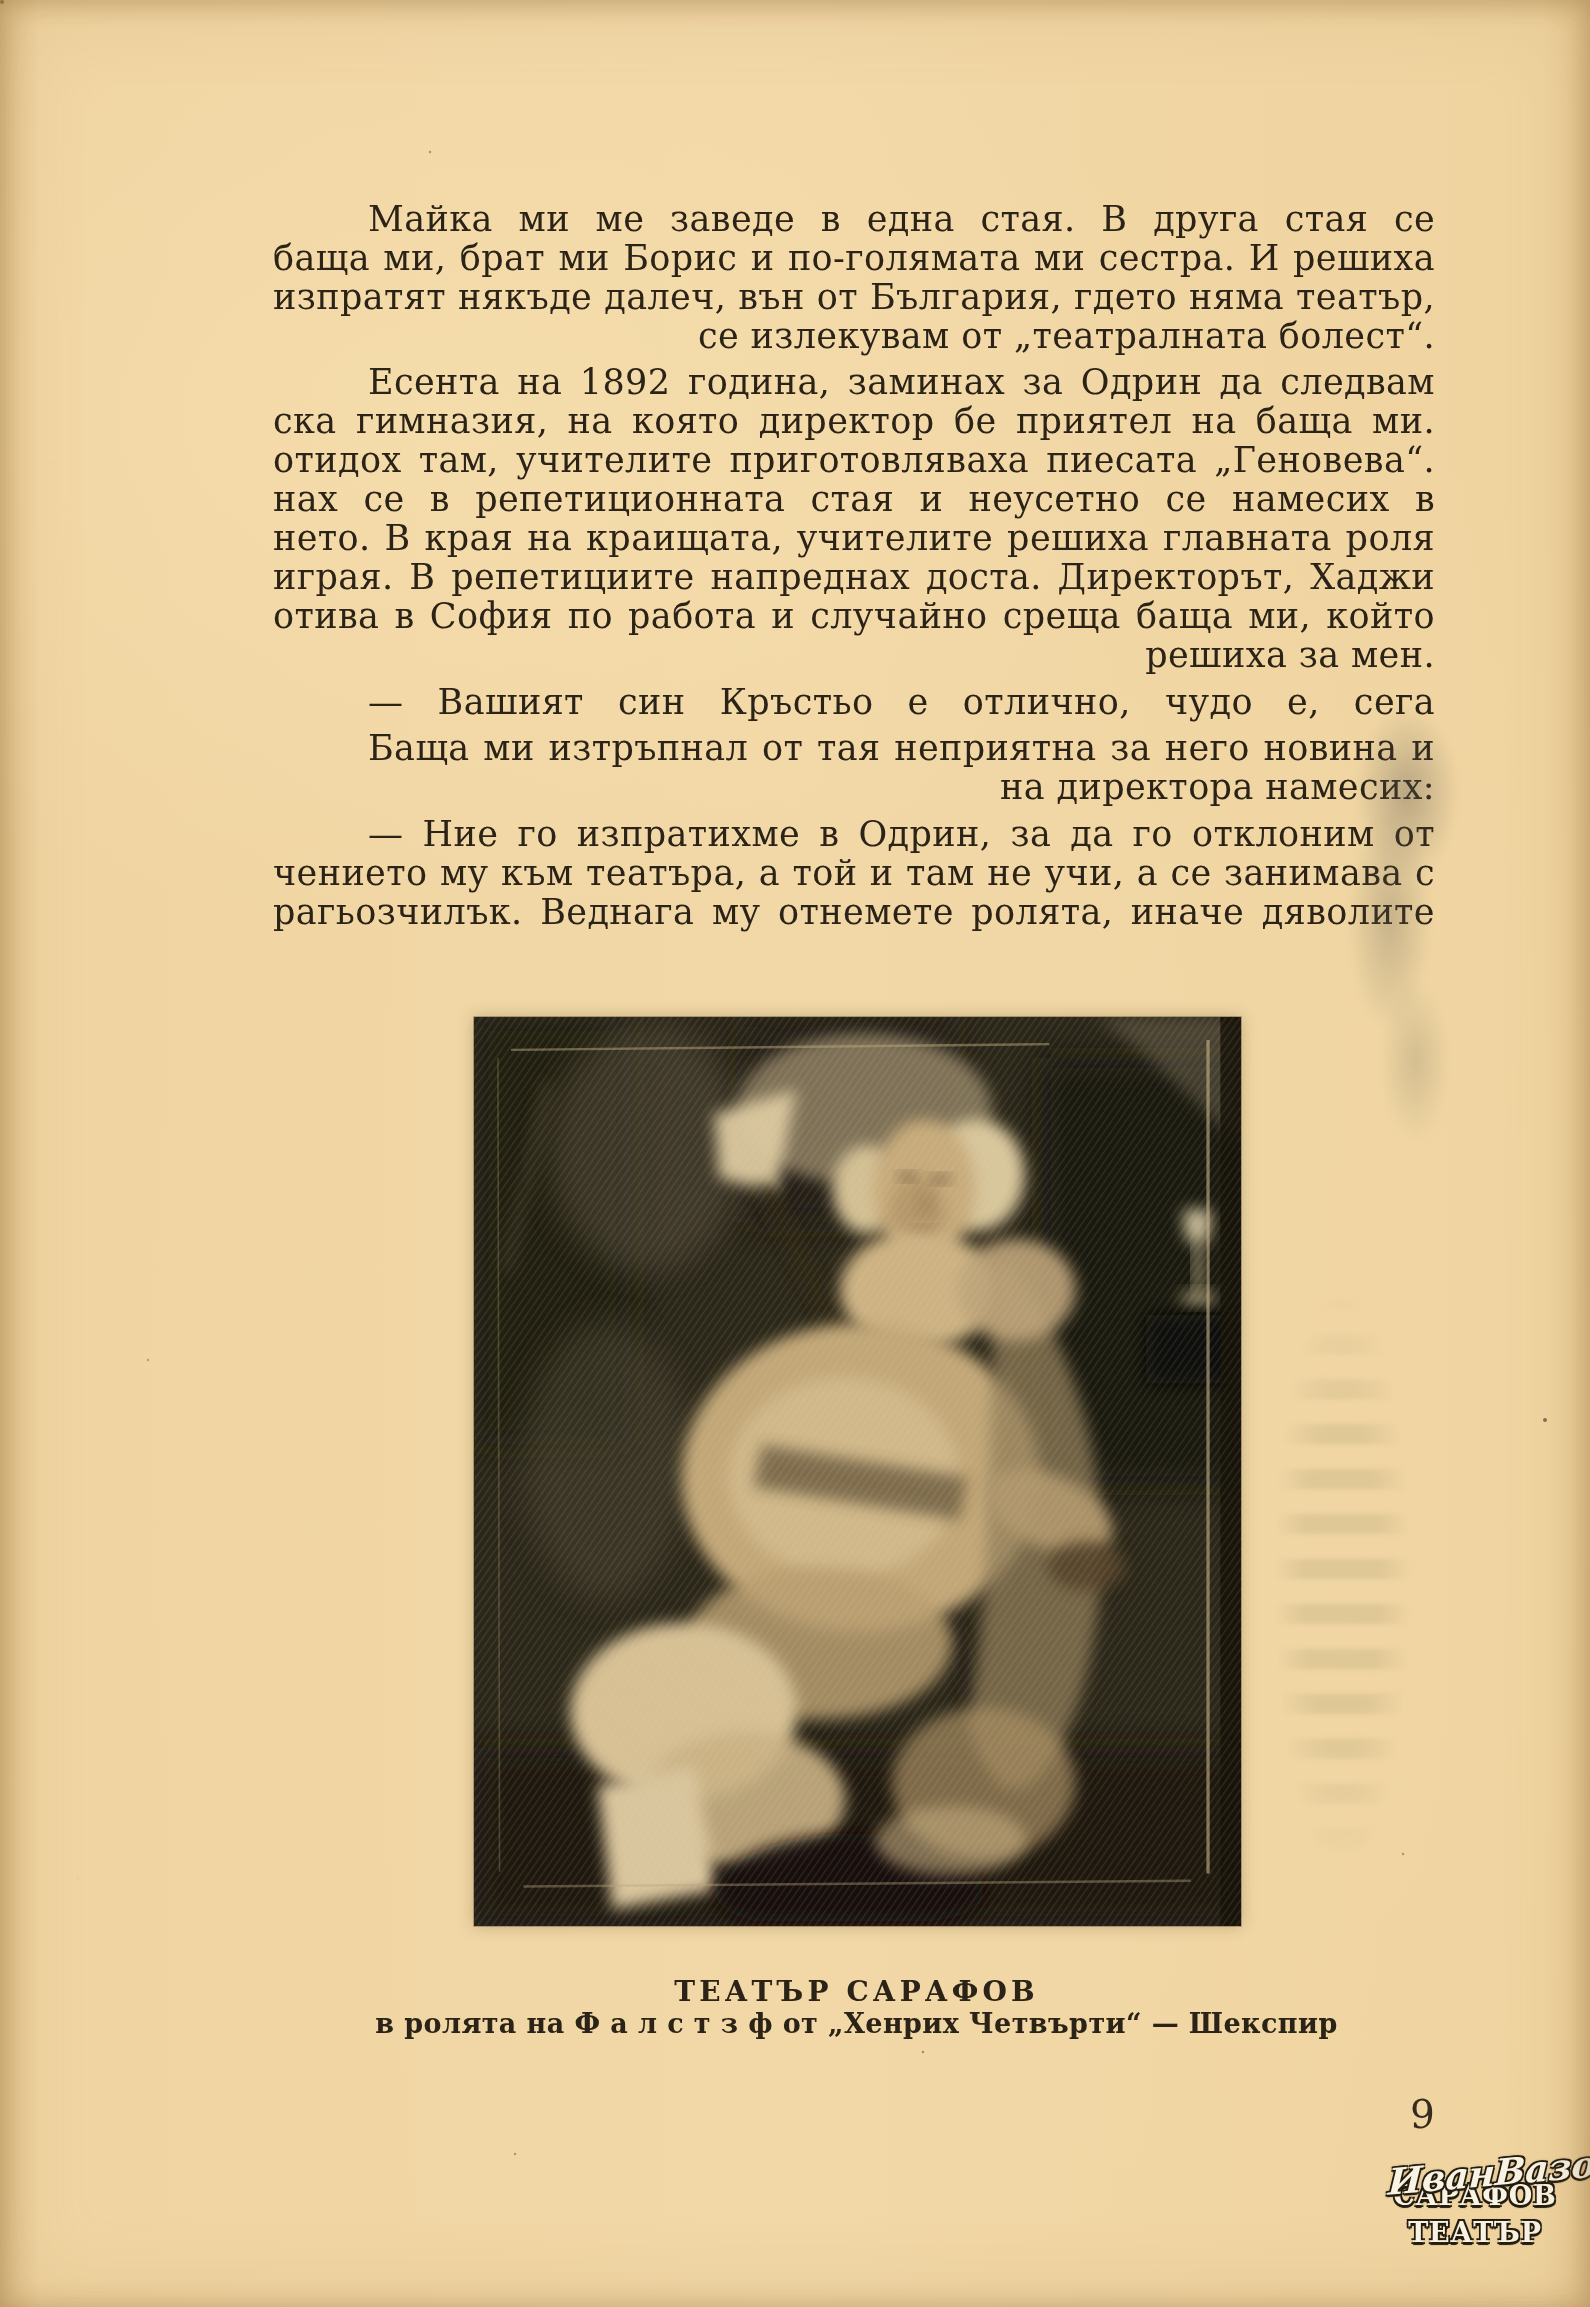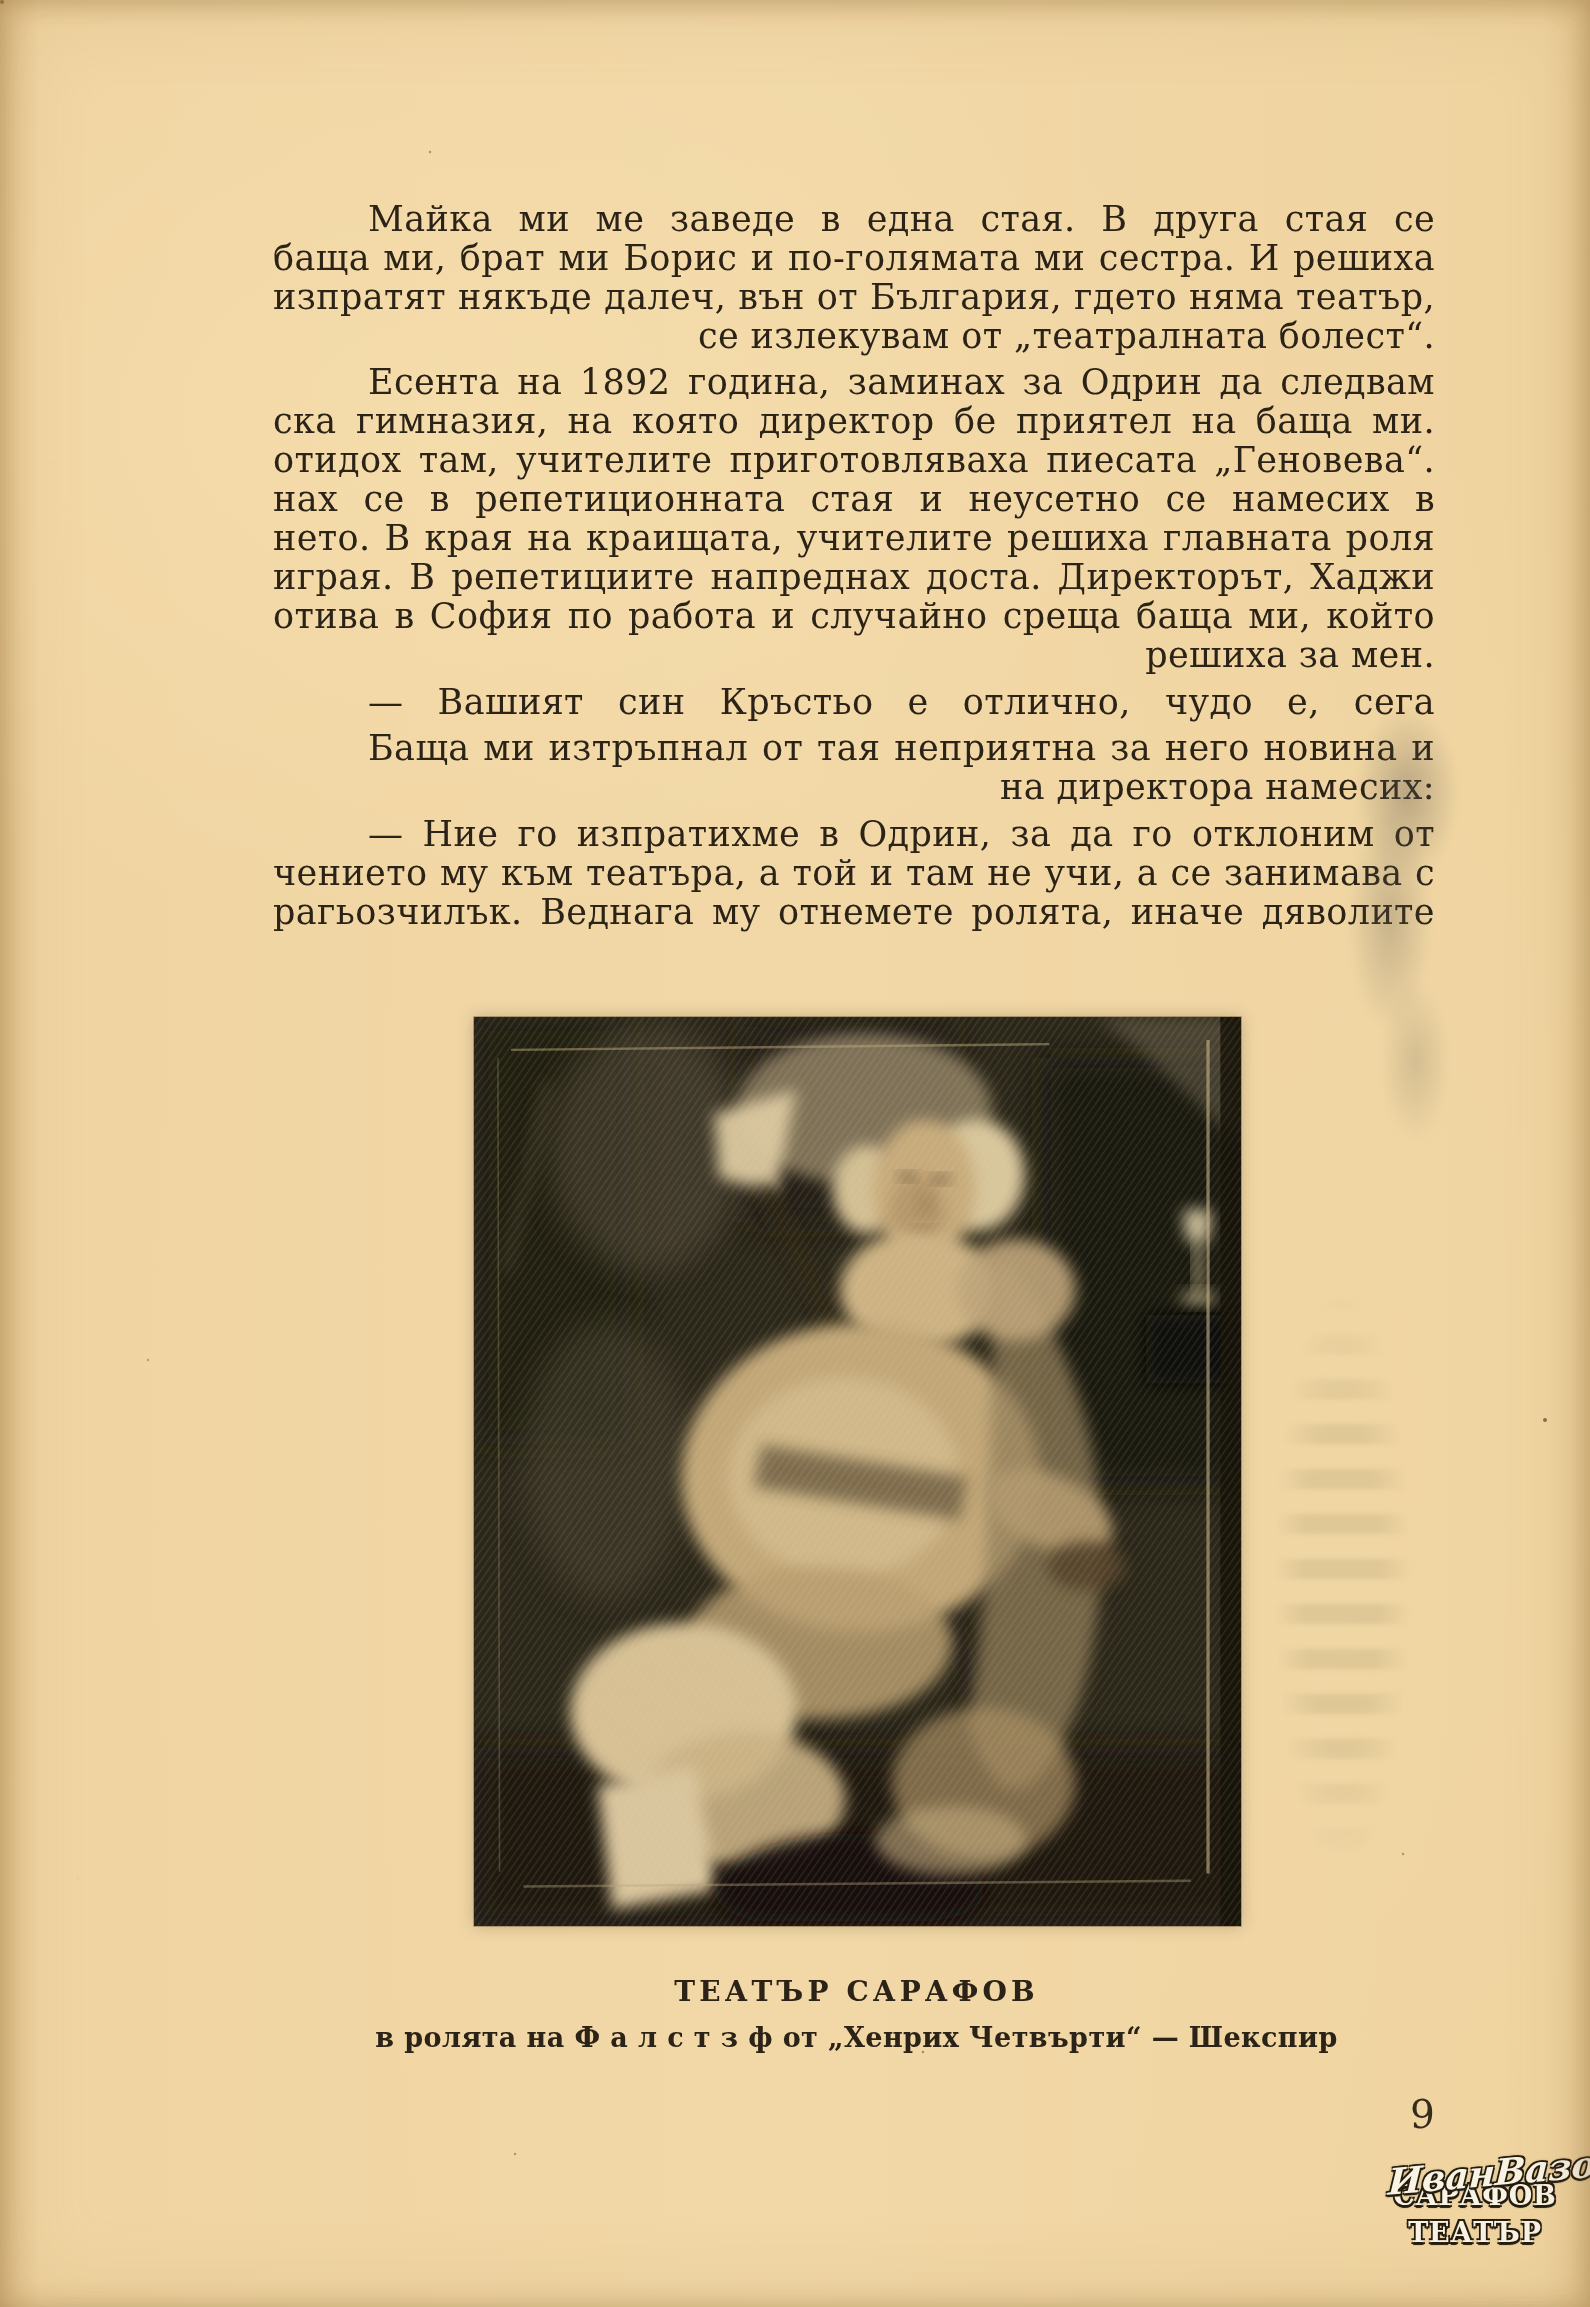--- a/index.html
+++ b/index.html
@@ -40,21 +40,21 @@
   .photo{
     position:absolute;left:474px;top:1017px;width:767px;height:909px;
     box-shadow:0 0 0 0.8px rgba(40,32,18,.35), 0 0 15px rgba(60,45,20,.25);
     background:#2a2619;
   }
   .caption{
     position:absolute;left:363px;top:1975px;width:987px;
     text-align:center;font-weight:bold;
   }
   .cap-title{font-size:28px;letter-spacing:4.1px;}
-  .cap-sub{font-size:27px;margin-top:14px;letter-spacing:0.4px;}
+  .cap-sub{font-size:27px;margin-top:0;letter-spacing:0.4px;}
   
   .page-number{
     position:absolute;left:1398px;top:2092px;width:49px;
     font-size:39px;text-align:center;color:#352c1d;
   }
   
   .stamp{
     position:absolute;left:1388px;top:2156px;width:174px;
     text-align:center;line-height:1;
   }

